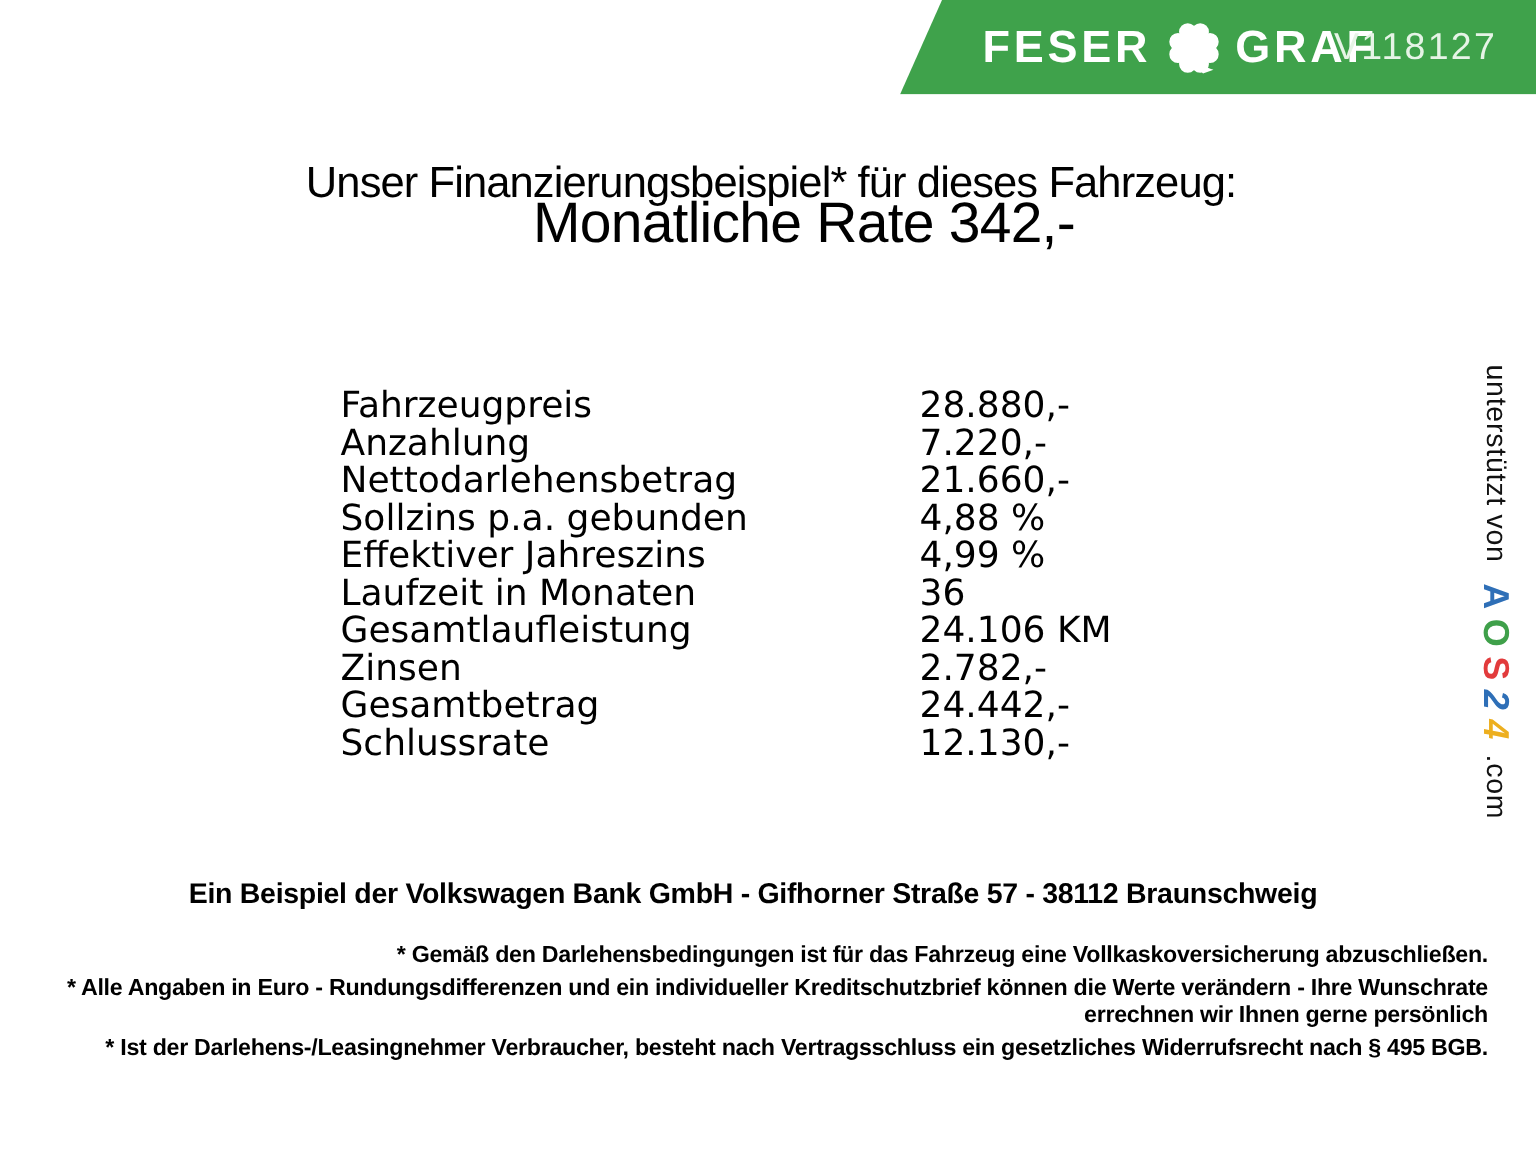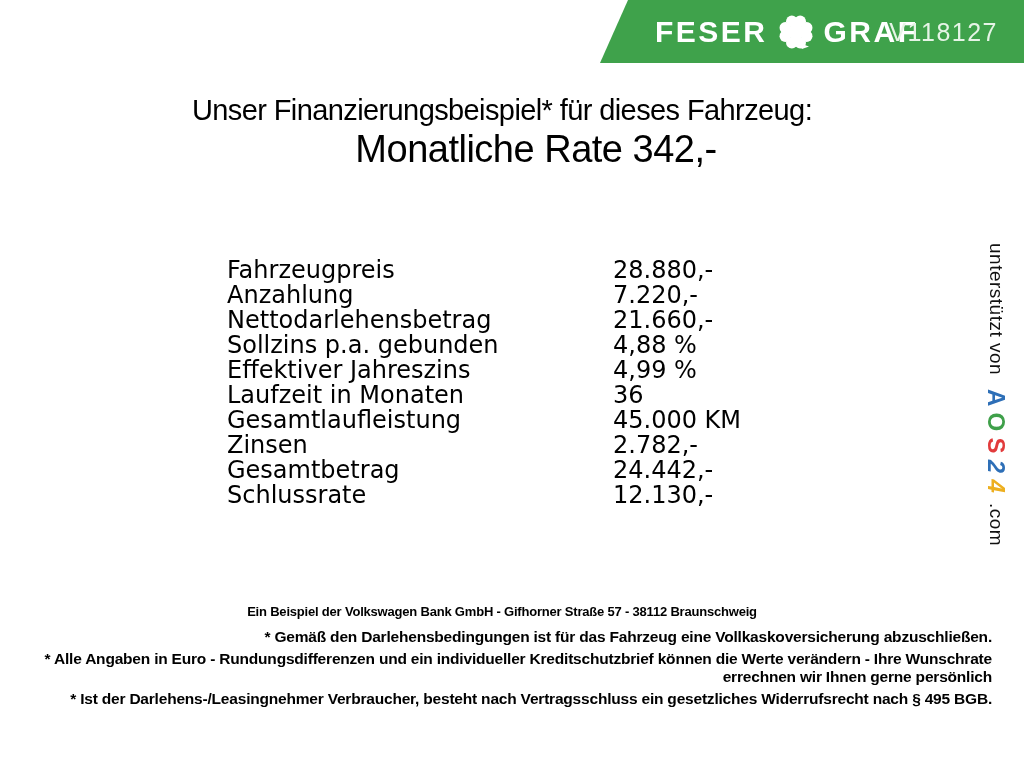--- a/index.html
+++ b/index.html
@@ -38,22 +38,22 @@
 
   
   .finance-table{
     position:absolute;left:227px;top:258px;
     font-family:"DejaVu Sans",sans-serif;font-size:24px;line-height:25px;
   }
   .frow{display:grid;grid-template-columns:386px auto;}
 
   
   .bank-line{
-    position:absolute;top:604px;left:0;width:1004px;text-align:center;
-    font-size:13px;font-weight:700;letter-spacing:-0.2px;
+    position:absolute;top:586px;left:0;width:1004px;text-align:center;
+    font-size:19px;font-weight:700;letter-spacing:-0.2px;
   }
   .disclaimers{
     position:absolute;top:628px;left:32px;width:960px;text-align:right;
     font-size:15.5px;font-weight:700;letter-spacing:-0.2px;line-height:18px;
   }
   .disclaimers p{margin:0 0 4px 0;}
 
   
   .credit{
     position:absolute;top:243px;right:14px;height:300px;
@@ -98,21 +98,21 @@
             </g>
           </g>
           <path d="M1,4 C3,9 7,13 13,14.5 L6,17 C2.5,13 0.5,8.5 -1,5.5 Z"></path>
         </g>
       </svg>
       <span class="brand-word">GRAF</span>
     </div>
     <span class="vehicle-id" style="color: rgb(230, 244, 230);">V118127</span>
   </header>
 
-  <h1 class="title" style="margin:0;">Unser Finanzierungsbeispiel* für dieses Fahrzeug:</h1>
+  <h1 class="title" style="margin:12px;">Unser Finanzierungsbeispiel* für dieses Fahrzeug:</h1>
   <h2 class="subtitle" style="margin:0;">Monatliche Rate 342,-</h2>
 
   <div class="finance-table">
     <div class="frow">
       <div>Fahrzeugpreis</div>
       <div>28.880,-</div>
     </div>
     <div class="frow">
       <div>Anzahlung</div>
       <div>7.220,-</div>
@@ -128,21 +128,21 @@
     <div class="frow">
       <div>Effektiver Jahreszins</div>
       <div>4,99 %</div>
     </div>
     <div class="frow">
       <div>Laufzeit in Monaten</div>
       <div>36</div>
     </div>
     <div class="frow">
       <div>Gesamtlaufleistung</div>
-      <div>45.000 KM</div>
+      <div>24.106 KM</div>
     </div>
     <div class="frow">
       <div>Zinsen</div>
       <div>2.782,-</div>
     </div>
     <div class="frow">
       <div>Gesamtbetrag</div>
       <div>24.442,-</div>
     </div>
     <div class="frow">

